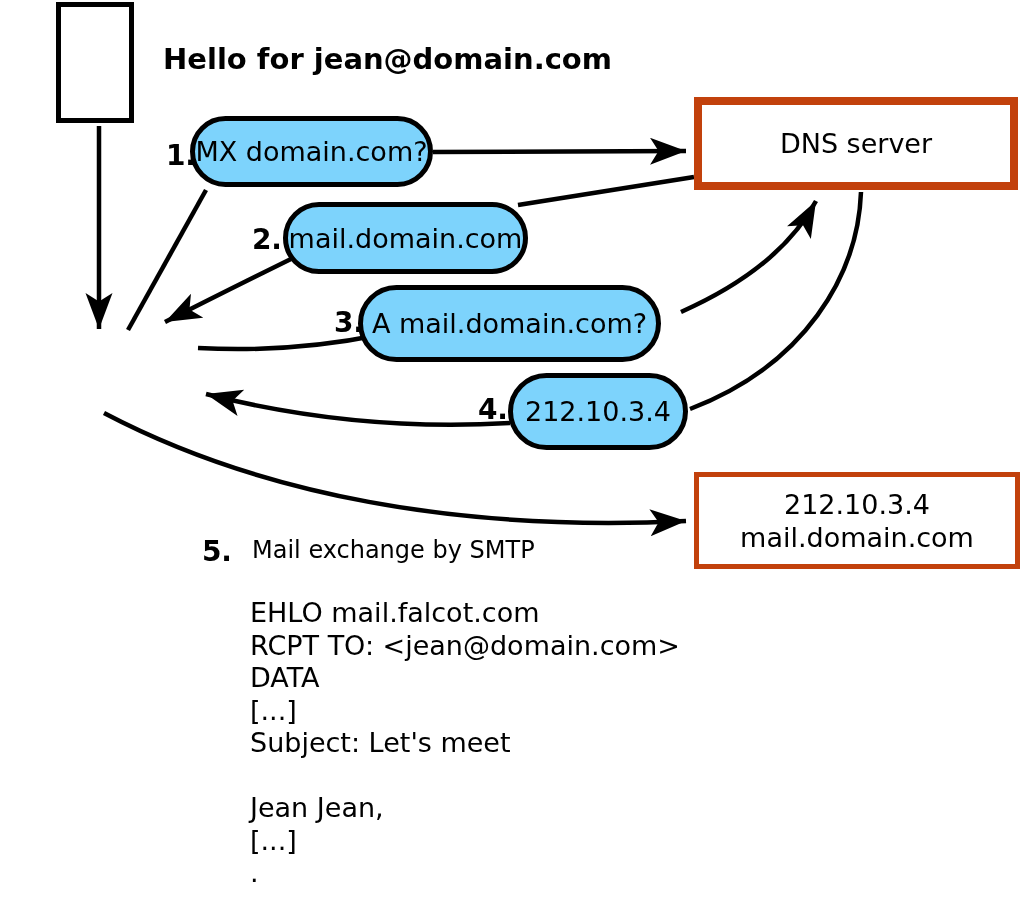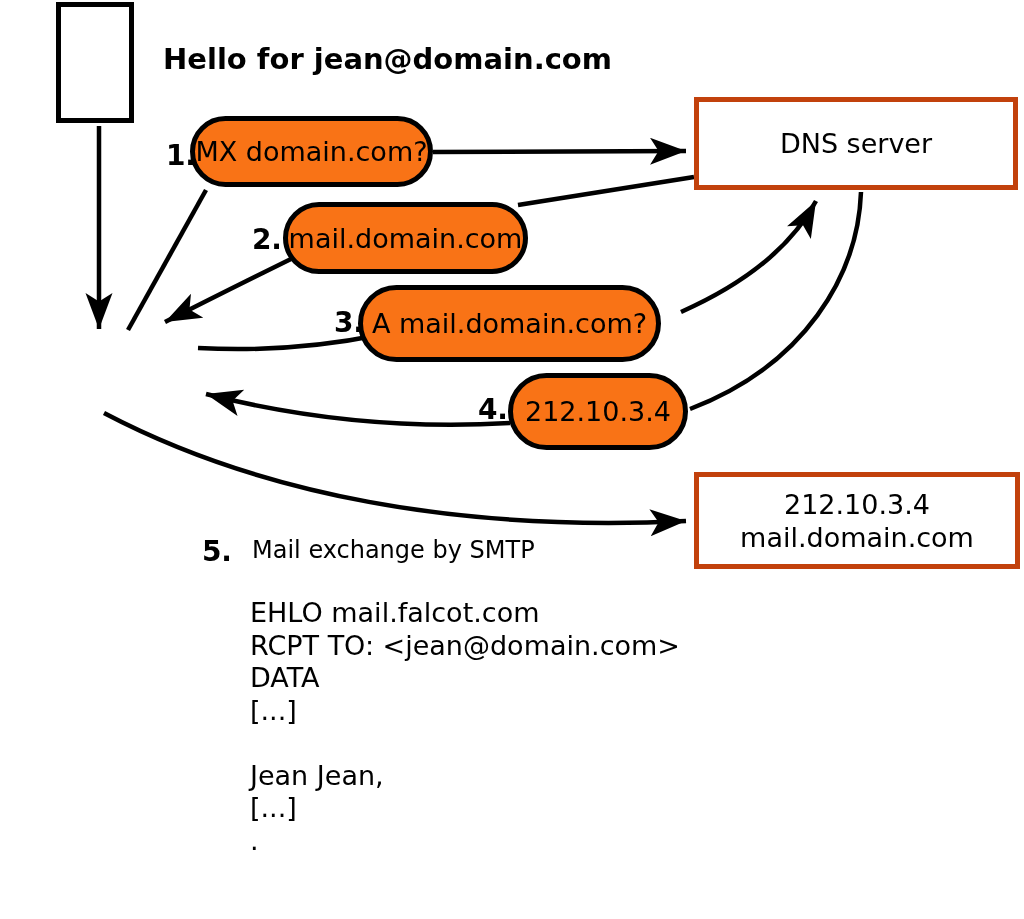--- a/index.html
+++ b/index.html
@@ -16,34 +16,34 @@
     color: #000000;
     overflow: hidden;
   }
   #arrows {
     position: absolute;
     left: 0; top: 0;
   }
   .node {
     position: absolute;
     box-sizing: border-box;
-    border: 5px solid #c2410c;
+    border: 8px solid #c2410c;
     background: #ffffff;
     display: flex;
     align-items: center;
     justify-content: center;
     text-align: center;
     font-size: 27px;
     line-height: 33px;
   }
   .pill {
     position: absolute;
     box-sizing: border-box;
     border: 5px solid #000000;
-    background: #f97316;
+    background: #7dd3fc;
     display: flex;
     align-items: center;
     justify-content: center;
     text-align: center;
     font-size: 27px;
   }
   .num {
     position: absolute;
     font-size: 28px;
     font-weight: bold;
@@ -136,19 +136,20 @@
   </div>
 
   <div class="num" style="left:186px; top:535px; width:46px;">5.</div>
   <div class="steplabel" style="left:252px; top:536px;">Mail exchange by SMTP</div>
 
   <div class="smtp" style="left:250px; top:597px;">
     <div class="smtp-line">EHLO mail.falcot.com</div>
     <div class="smtp-line">RCPT TO: &lt;jean@domain.com&gt;</div>
     <div class="smtp-line">DATA</div>
     <div class="smtp-line">[...]</div>
+    <div class="smtp-line">Subject: Let's meet</div>
     <div class="smtp-line"></div>
     <div class="smtp-line">Jean Jean,</div>
     <div class="smtp-line">[...]</div>
     <div class="smtp-line">.</div>
   </div>
 
 </div>
 
 </body></html>

